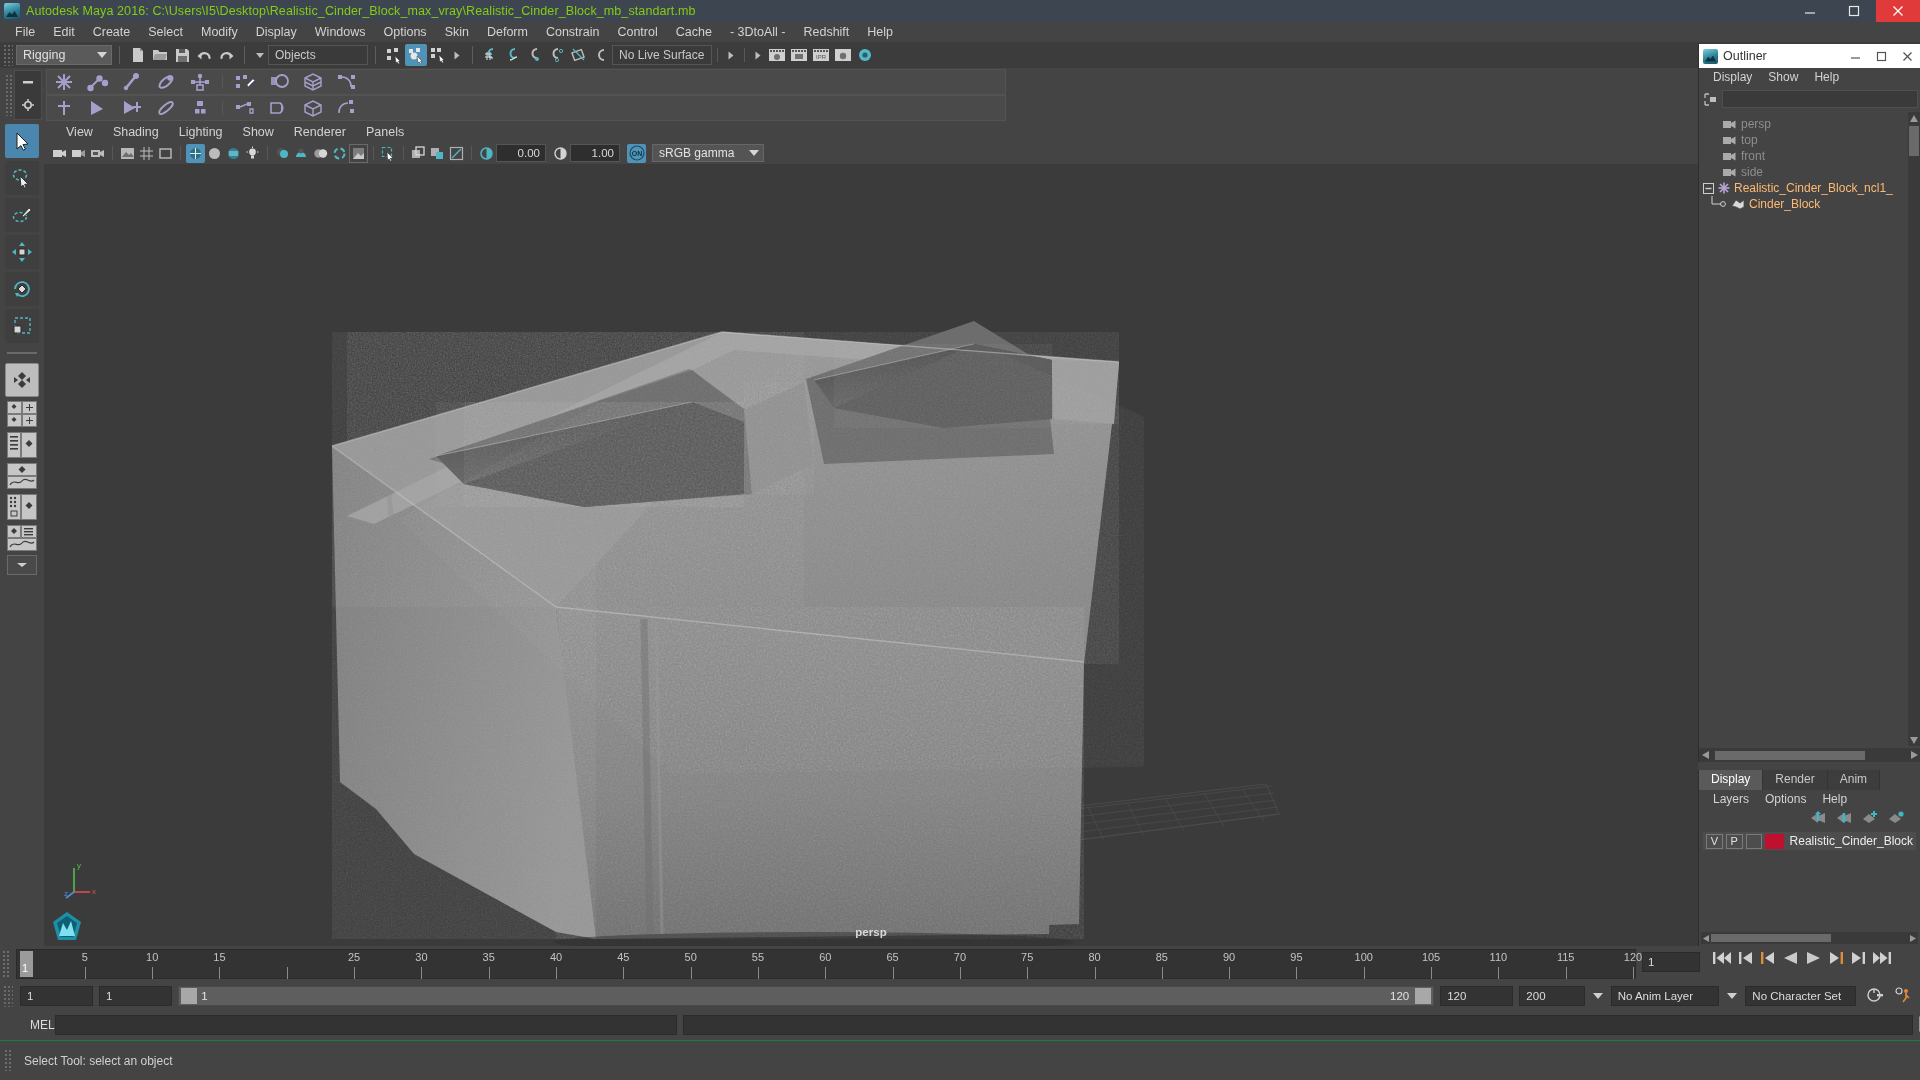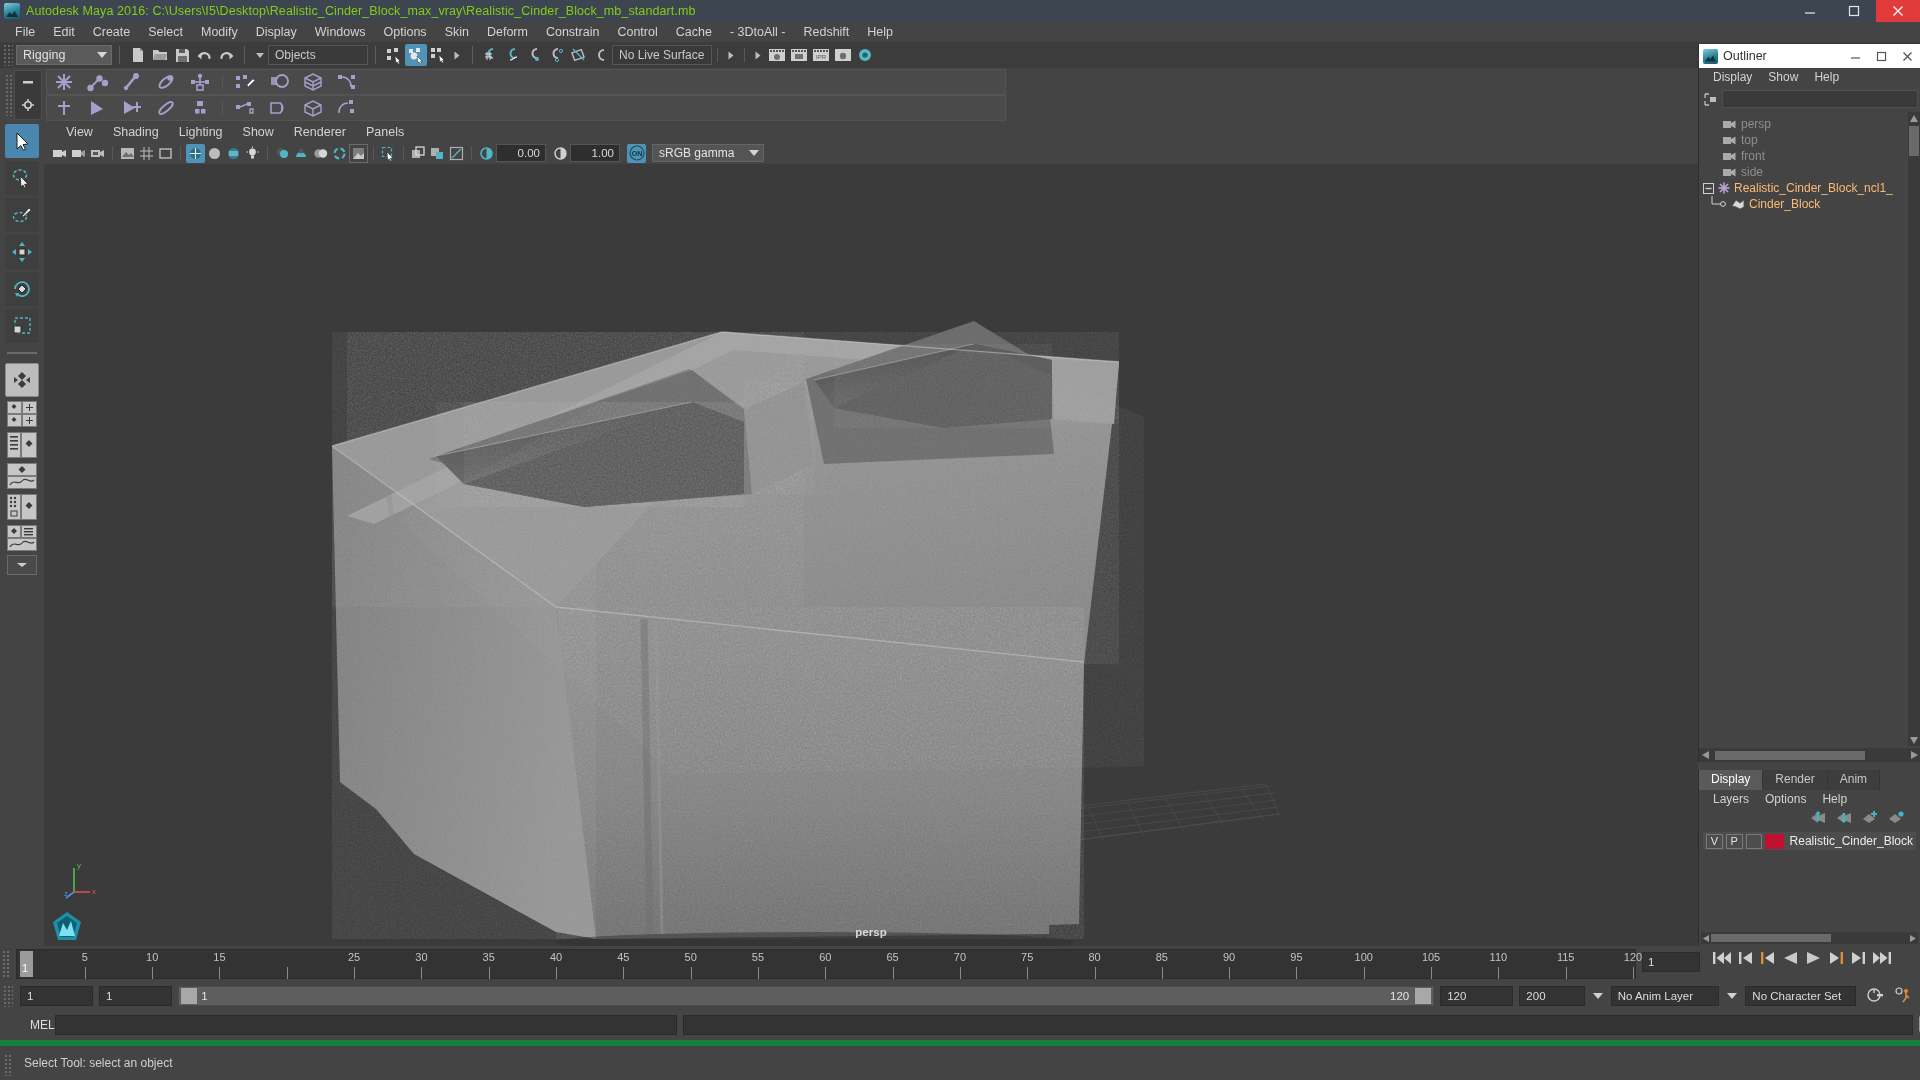--- a/index.html
+++ b/index.html
@@ -273,21 +273,21 @@
     display:flex; align-items:center;
   }
   .mel-lbl { font-size: 12px; color:#dcdcdc; margin-left: 24px; width: 42px; }
   .mel-input {
     height: 20px; background:#333; border:1px solid #2b2b2b; flex: 0 0 auto;
   }
 
   
   .helpline {
     position:absolute; left:0; top:1040px; width:1920px; height: 40px; background:#444;
-    display:flex; align-items:center; border-top:6px solid #15803d;
+    display:flex; align-items:center; border-top:1px solid #15803d;
   }
   .help-text { font-size: 12px; color:#d0d0d0; margin-left: 24px; }
   .help-grip { position:absolute; left:4px; top:8px; width:8px; height:22px;
     background-image: radial-gradient(circle,#6d6d6d 1px,transparent 1.2px); background-size:4px 4px;}
 </style>
 </head>
 <body>
 
 <div id="app">
 

